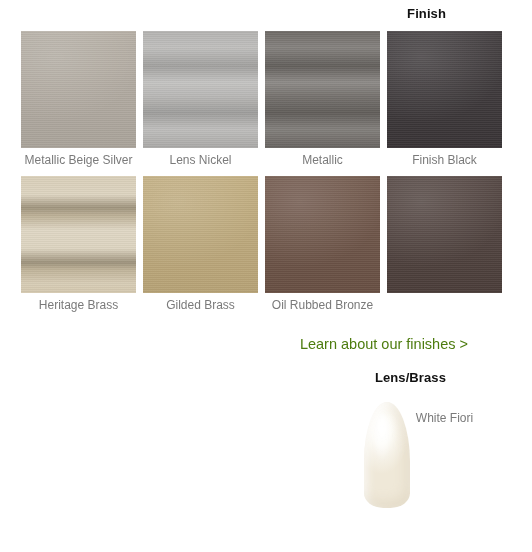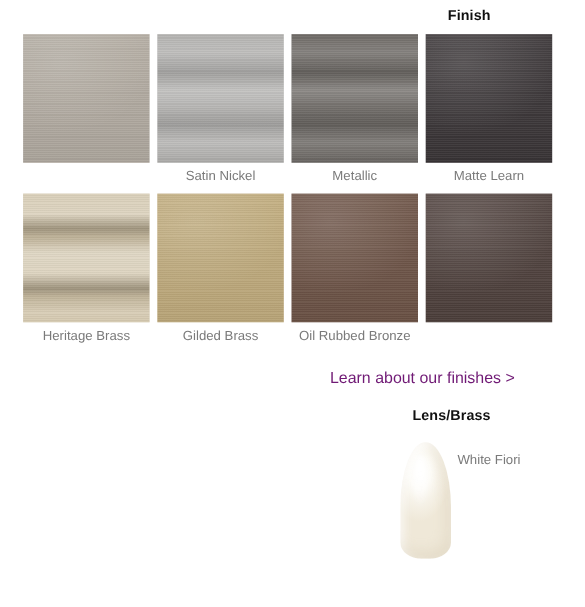--- a/index.html
+++ b/index.html
@@ -86,21 +86,21 @@
     line-height: 14px;
     white-space: nowrap;
   }
 
   
   .finishes-link {
     position: absolute;
     right: 20px;
     top: 336px;
     font-size: 14.5px;
-    color: #701a75;
+    color: #4d7c0f;
     text-decoration: none;
     white-space: nowrap;
     cursor: pointer;
   }
 
   
   .lens-grid {
     position: absolute;
     left: 21px;
     top: 396px;
@@ -172,44 +172,45 @@
 
   <div class="section-heading" id="finish-heading">Finish</div>
 
   <div class="swatch-grid">
 
     <div class="swatch-cell">
       <span class="swatch-chip" id="chip-0" style="background-color: rgb(179, 172, 162);">
         <span class="sheen" style="background-image: radial-gradient(120% 90% at 30% 22%, rgba(255, 255, 255, 0.13) 0%, rgba(255, 255, 255, 0) 62%), linear-gradient(rgba(255, 255, 255, 0.05) 0%, rgba(0, 0, 0, 0.05) 100%);"></span>
         <span class="grain"></span>
       </span>
+      <span class="swatch-label">Metallic Beige Silver</span>
     </div>
 
     <div class="swatch-cell">
       <span class="swatch-chip" id="chip-1" style="background-color: rgb(180, 179, 177);">
         <span class="sheen" style="background-image: linear-gradient(rgba(255, 255, 255, 0) 0%, rgba(255, 255, 255, 0.16) 14%, rgba(0, 0, 0, 0.1) 30%, rgba(255, 255, 255, 0.22) 44%, rgba(255, 255, 255, 0.05) 56%, rgba(0, 0, 0, 0.12) 70%, rgba(255, 255, 255, 0.14) 84%, rgba(0, 0, 0, 0.06) 100%);"></span>
         <span class="grain"></span>
       </span>
-      <span class="swatch-label">Satin Nickel</span>
+      <span class="swatch-label">Lens Nickel</span>
     </div>
 
     <div class="swatch-cell">
       <span class="swatch-chip" id="chip-2" style="background-color: rgb(110, 106, 102);">
         <span class="sheen" style="background-image: linear-gradient(rgba(255, 255, 255, 0) 0%, rgba(255, 255, 255, 0.16) 14%, rgba(0, 0, 0, 0.1) 30%, rgba(255, 255, 255, 0.22) 44%, rgba(255, 255, 255, 0.05) 56%, rgba(0, 0, 0, 0.12) 70%, rgba(255, 255, 255, 0.14) 84%, rgba(0, 0, 0, 0.06) 100%);"></span>
         <span class="grain"></span>
       </span>
       <span class="swatch-label">Metallic</span>
     </div>
 
     <div class="swatch-cell">
       <span class="swatch-chip" id="chip-3" style="background-color: rgb(59, 54, 56);">
         <span class="sheen" style="background-image: radial-gradient(120% 90% at 30% 22%, rgba(255, 255, 255, 0.13) 0%, rgba(255, 255, 255, 0) 62%), linear-gradient(rgba(255, 255, 255, 0.05) 0%, rgba(0, 0, 0, 0.05) 100%);"></span>
         <span class="grain"></span>
       </span>
-      <span class="swatch-label">Matte Learn</span>
+      <span class="swatch-label">Finish Black</span>
     </div>
 
     <div class="swatch-cell">
       <span class="swatch-chip" id="chip-4" style="background-color: rgb(207, 194, 166);">
         <span class="sheen" style="background-image: linear-gradient(rgba(255, 255, 255, 0.22) 0%, rgba(255, 255, 255, 0.3) 16%, rgba(70, 62, 50, 0.34) 27%, rgba(120, 110, 92, 0.2) 34%, rgba(255, 255, 255, 0.34) 46%, rgba(255, 255, 255, 0.3) 62%, rgba(70, 62, 50, 0.36) 74%, rgba(120, 110, 92, 0.18) 80%, rgba(255, 255, 255, 0.18) 92%, rgba(255, 255, 255, 0.1) 100%);"></span>
         <span class="grain"></span>
       </span>
       <span class="swatch-label">Heritage Brass</span>
     </div>
 

